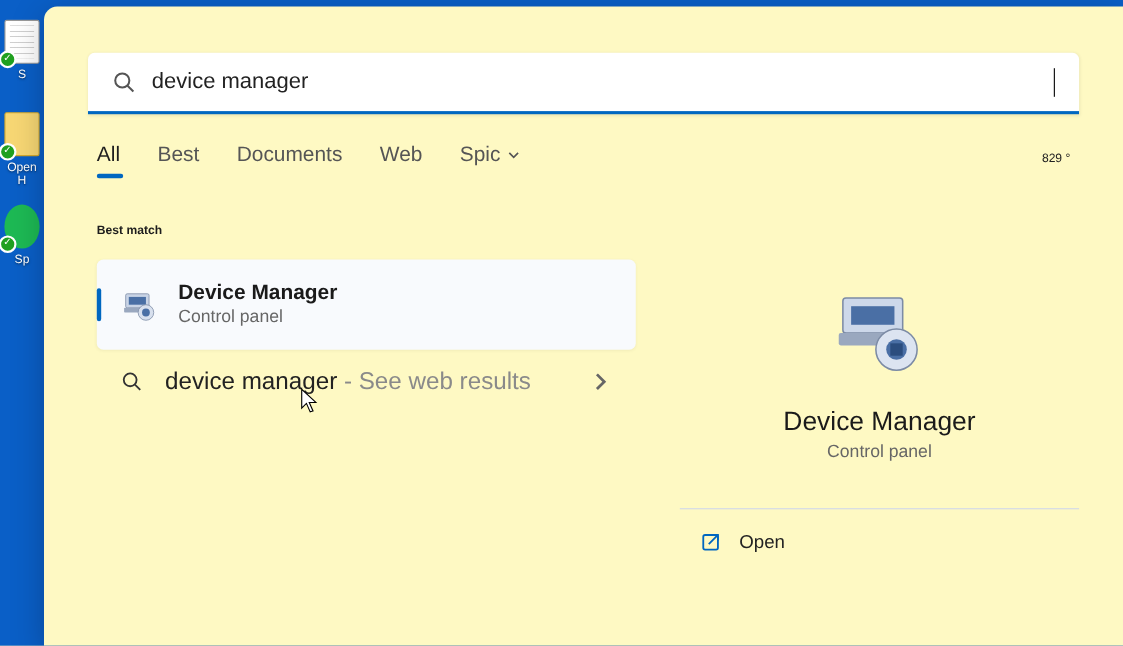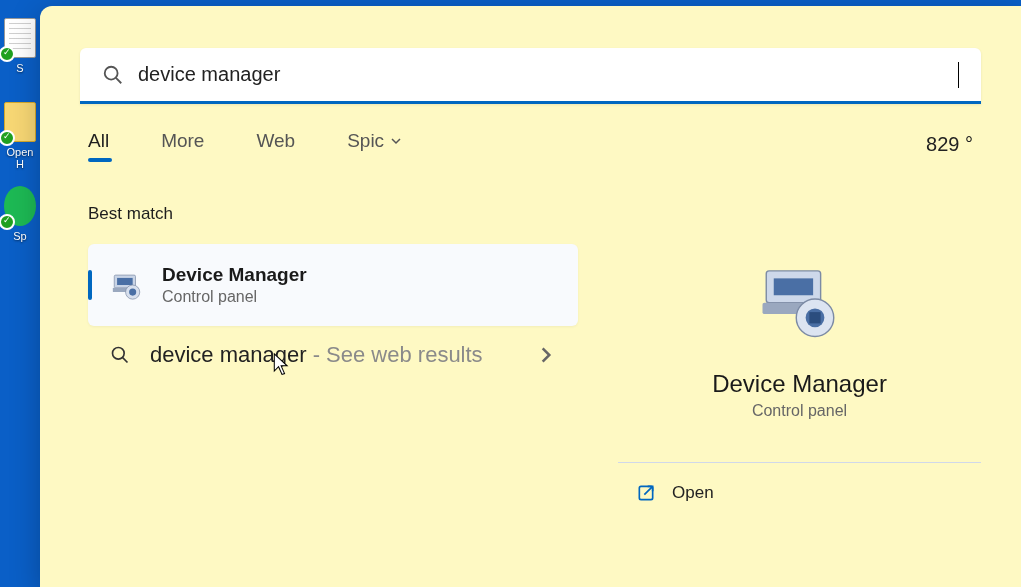--- a/index.html
+++ b/index.html
@@ -20,31 +20,31 @@
   
   .panel { position: absolute; left: 40px; top: 6px; right: 0; bottom: 0; background: #fef9c3; border-top-left-radius: 12px; box-shadow: 0 8px 30px rgba(0,0,0,.25); display: flex; flex-direction: column; overflow: hidden; }
 
   .searchbar-wrap { padding: 42px 40px 0; }
   .searchbar { background: #fff; height: 56px; border-radius: 6px 6px 0 0; border-bottom: 3px solid #0067c0; display: flex; align-items: center; padding: 0 22px; box-shadow: 0 1px 3px rgba(0,0,0,.08); }
   .searchbar svg { width: 22px; height: 22px; margin-right: 14px; flex-shrink: 0; }
   .searchbar input { flex: 1; border: none; outline: none; font-size: 20px; color: #222; background: transparent; }
   .searchbar .caret { width: 1px; height: 26px; background: #000; animation: blink 1s steps(1) infinite; }
   @keyframes blink { 50% { opacity: 0; } }
 
-  .tabs-row { display: flex; align-items: center; padding: 26px 48px 12px; gap: 52px; font-size: 19px; color: #555; }
+  .tabs-row { display: flex; align-items: center; padding: 26px 48px 12px; gap: 34px; font-size: 19px; color: #555; }
   .tab { cursor: pointer; position: relative; padding-bottom: 6px; display: flex; align-items: center; gap: 6px; }
   .tab.active { color: #1f1f1f; }
   .tab.active::after { content: ""; position: absolute; left: 0; bottom: -4px; width: 24px; height: 4px; background: #0067c0; border-radius: 3px; }
   .tabs-spacer { flex: 1; }
-  .temp { font-size: 20px; color: #222; display: flex; align-items: center; gap: 4px; }
+  .temp { font-size: 11px; color: #222; display: flex; align-items: center; gap: 4px; }
 
   .content { flex: 1; display: flex; padding: 14px 0 0 48px; gap: 40px; overflow: hidden; }
 
   .left-col { width: 490px; }
-  .section-h { font-size: 17px; font-weight: 400; color: #1d1d1d; margin: 20px 0 20px 0; }
+  .section-h { font-size: 11px; font-weight: 700; color: #1d1d1d; margin: 20px 0 20px 0; }
 
   .result-card { background: #f8fafd; border-radius: 6px; padding: 20px 22px; display: flex; align-items: center; gap: 18px; position: relative; box-shadow: 0 1px 3px rgba(0,0,0,.05); }
   .result-card::before { content: ""; position: absolute; left: 0; top: 26px; bottom: 26px; width: 4px; background: #0067c0; border-radius: 3px; }
   .result-icon { width: 34px; height: 34px; flex-shrink: 0; }
   .result-title { font-size: 19px; font-weight: 600; color: #1a1a1a; }
   .result-sub { font-size: 16px; color: #666; margin-top: 2px; }
 
   .web-item { display: flex; align-items: center; gap: 20px; padding: 16px 22px; cursor: pointer; border-radius: 4px; }
   .web-item svg { width: 20px; height: 20px; flex-shrink: 0; }
   .web-text { flex: 1; font-size: 22px; color: #222; }
@@ -96,21 +96,22 @@
           <circle cx="10" cy="10" r="7"></circle>
           <line x1="21" y1="21" x2="15.2" y2="15.2"></line>
         </svg>
       <input type="text" value="device manager" placeholder="Type here to search" style="">
       <div class="caret"></div>
     </div>
   </div>
 
   <div class="tabs-row">
     <div class="tab active">All</div>
-    <div class="tab">More</div>
+    <div class="tab">Best</div>
+    <div class="tab">Documents</div>
     <div class="tab">Web</div>
     <div class="tab">
       <span>Spic</span>
       <svg width="12" height="12" viewBox="0 0 12 12">
           <path d="M2 4l4 4 4-4" fill="none" stroke="#555" stroke-width="1.5"></path>
         </svg>
     </div>
     <div class="tabs-spacer"></div>
     <div class="temp">829 °</div>
   </div>

